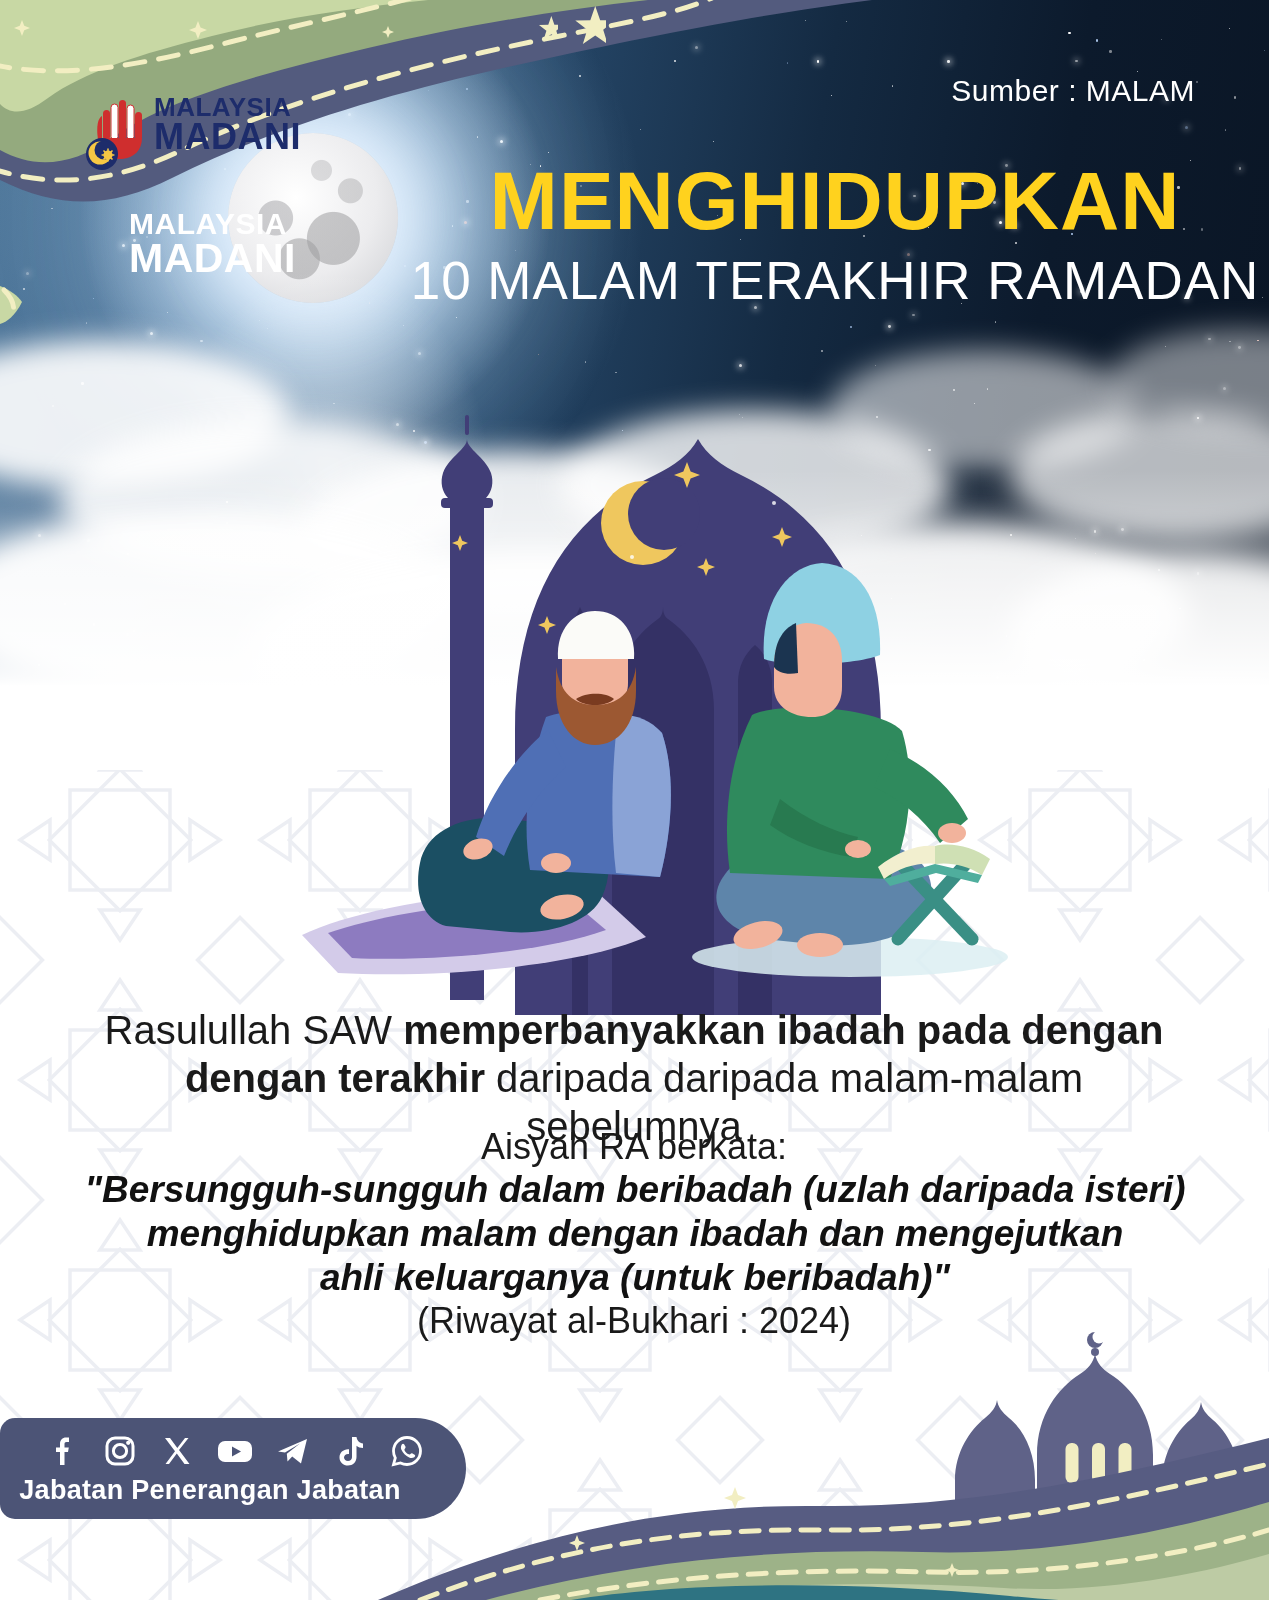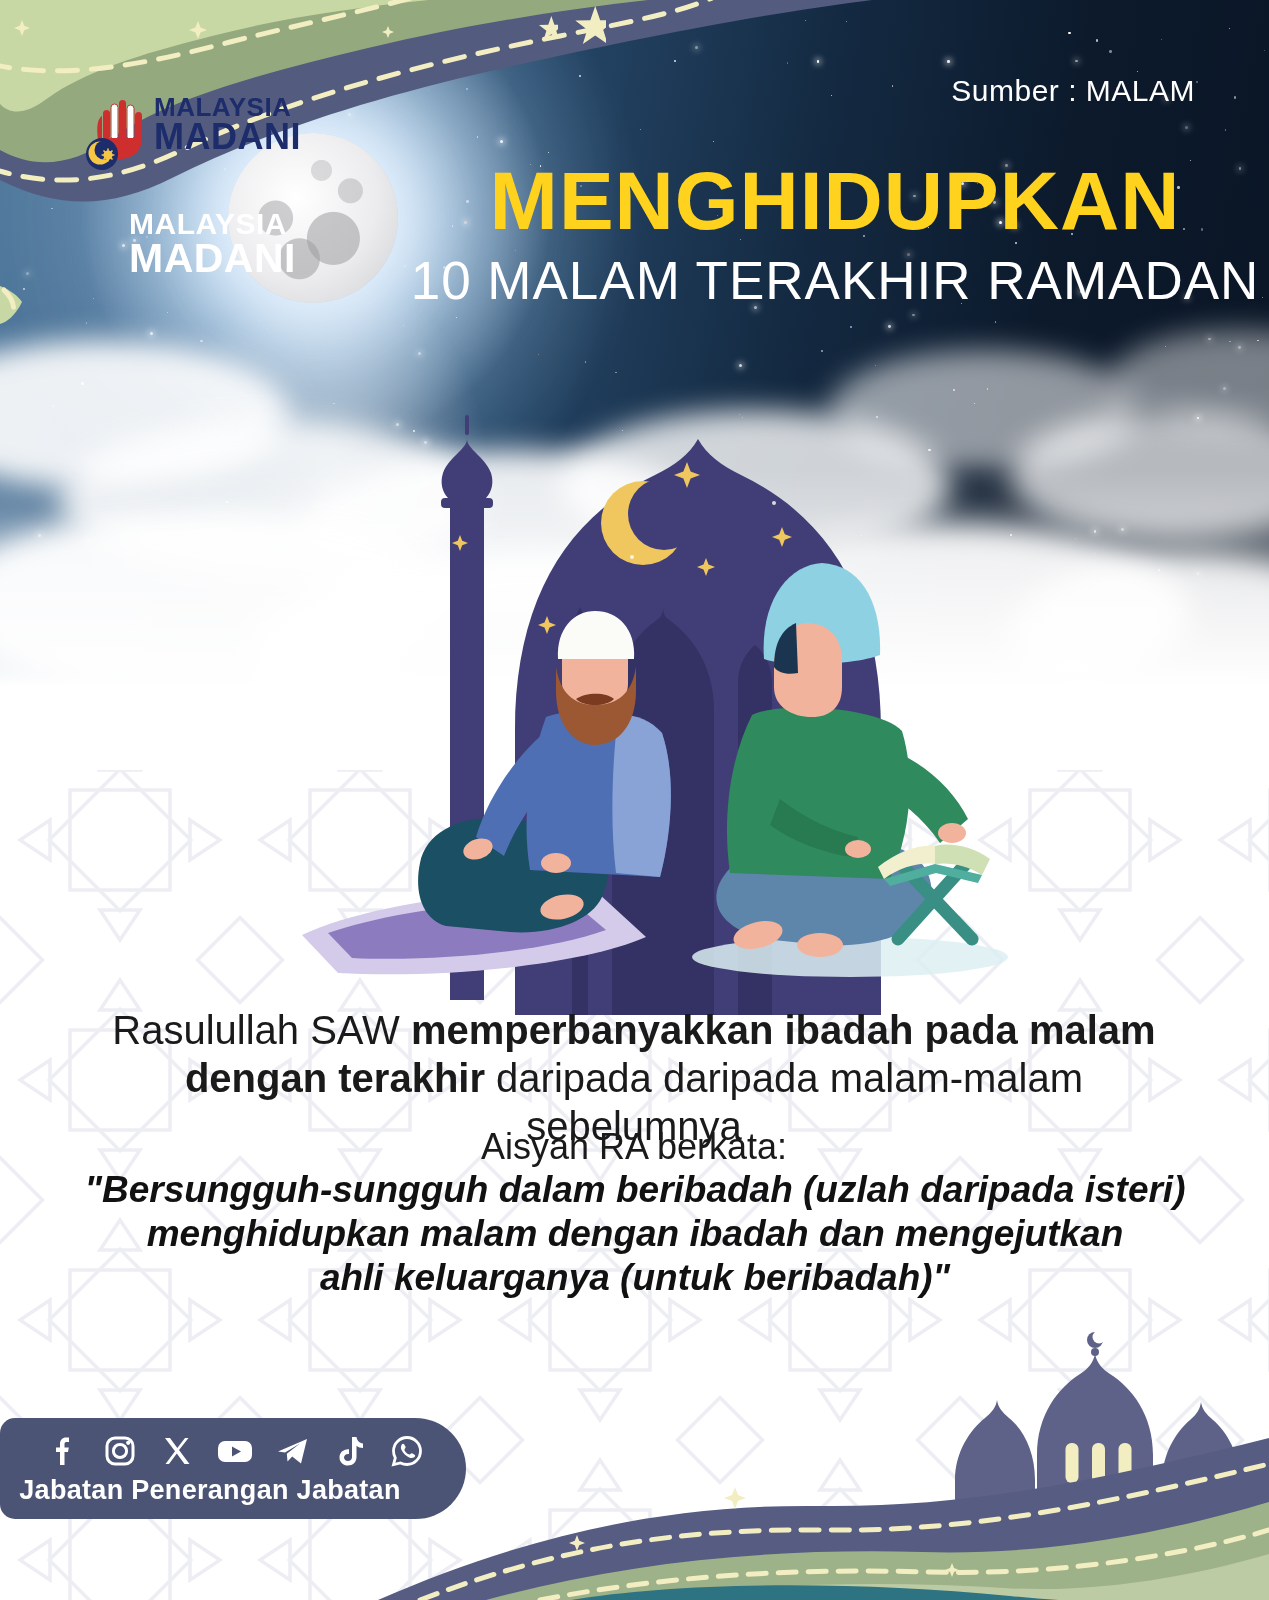--- a/index.html
+++ b/index.html
@@ -450,29 +450,30 @@
         <line x1="548" y1="524" x2="622" y2="442"></line>
         <line x1="548" y1="446" x2="622" y2="524"></line>
       </g>
       <path d="M528,452 C 548,436 570,429 585,431 L585,449 C 570,447 550,452 534,464 Z" fill="#f2efcf"></path>
       <path d="M585,431 C 600,427 622,431 640,444 L632,460 C 616,450 600,447 585,449 Z" fill="#cfe0b4"></path>
       <path d="M534,464 L585,449 L632,460 L628,468 L586,458 L540,471 Z" fill="#4fae9d"></path>
     </g>
   </svg>
 
   <div class="abs lead">
-    <span>Rasulullah SAW </span><b>memperbanyakkan ibadah pada malam</b><br>
+    <span>Rasulullah SAW </span><b>memperbanyakkan ibadah pada dengan</b><br>
     <b>dengan terakhir</b><span> daripada daripada malam-malam sebelumnya</span>
   </div>
   <div class="abs narrator">Aisyah RA berkata:</div>
   <div class="abs quote">
     <div>"Bersungguh-sungguh dalam beribadah (uzlah daripada isteri)</div>
     <div>menghidupkan malam dengan ibadah dan mengejutkan</div>
     <div>ahli keluarganya (untuk beribadah)"</div>
   </div>
+  <div class="abs reference">(Riwayat al-Bukhari : 2024)</div>
 
   <svg class="abs mosque-sil" width="330" height="200" viewBox="0 0 330 200">
     <g fill="#5f6288">
       <circle cx="165" cy="10" r="8"></circle>
       <circle cx="165" cy="22" r="4"></circle>
       <path d="M107,200 L107,125 C107,85 128,58 150,44 C158,39 163,33 165,24 C167,33 172,39 180,44 C202,58 223,85 223,125 L223,200 Z"></path>
       <path d="M25,200 L25,150 C25,122 40,100 55,88 C62,82 66,77 67,70 C68,77 72,82 79,88 C94,100 105,122 105,150 L105,200 Z"></path>
       <path d="M232,200 L232,152 C232,124 246,102 260,90 C267,84 270,79 271,72 C272,79 276,84 283,90 C297,102 310,124 310,152 L310,200 Z"></path>
     </g>
     <circle cx="169" cy="7" r="6.5" fill="#ffffff"></circle>

